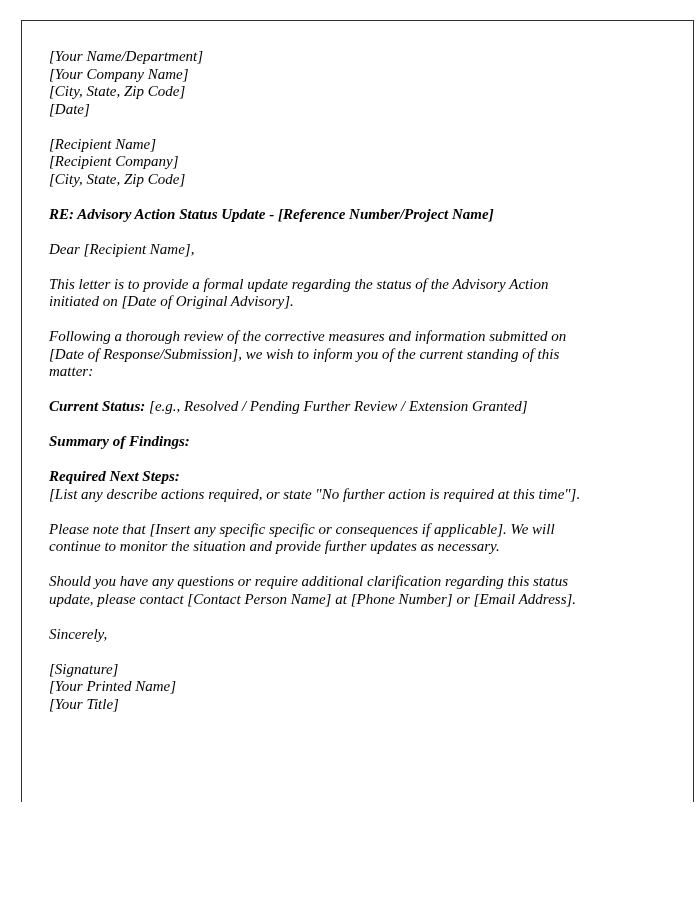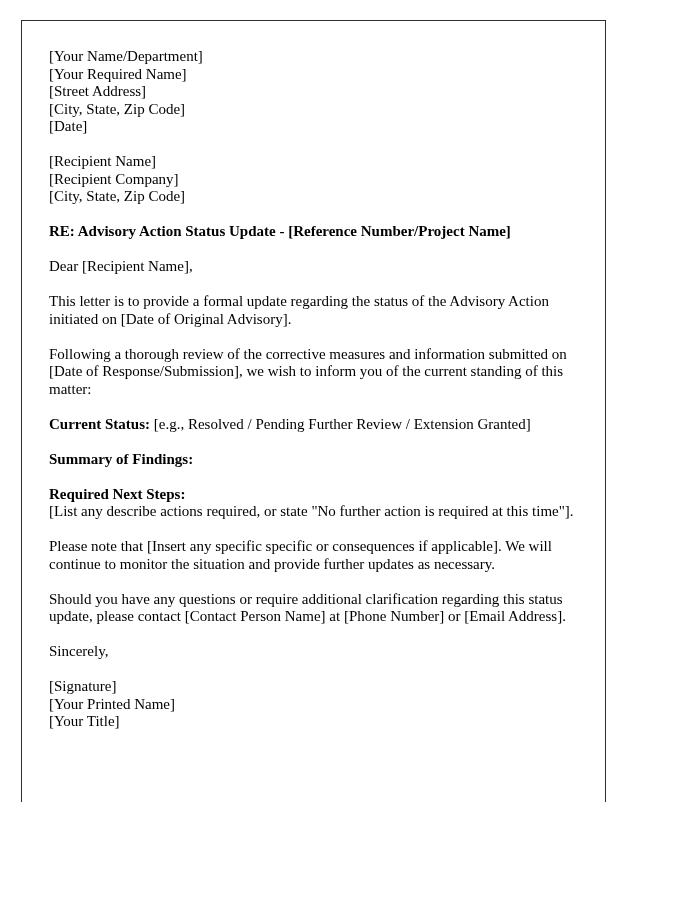--- a/index.html
+++ b/index.html
@@ -12,47 +12,47 @@
     width: 700px;
     height: 900px;
     position: relative;
     font-family: "Liberation Serif", "DejaVu Serif", serif;
     color: #000000;
   }
   .letter-doc {
     position: absolute;
     left: 21px;
     top: 20px;
-    width: 585px;
+    width: 673px;
     height: 782px;
     border: 1px solid #2e2e2e;
     border-bottom: none;
     padding: 27px 4px 0 27px;
     overflow: hidden;
     background: #ffffff;
+    font-style: italic;
   }
   .letter-doc .block {
     margin: 0 0 17.5px 0;
     font-size: 15px;
     line-height: 17.5px;
   }
   .letter-doc .block:last-child { margin-bottom: 0; }
   .line { white-space: pre; }
   .para { white-space: pre-line; }
   .bold { font-weight: bold; }
 </style>
 </head>
 <body>
 
 <div class="letter-doc">
 
   <div class="block">
     <div class="line">[Your Name/Department]</div>
-    <div class="line">[Your Required Name]</div>
-    <div class="line">[Street Address]</div>
+    <div class="line">[Your Company Name]</div>
     <div class="line">[City, State, Zip Code]</div>
     <div class="line">[Date]</div>
   </div>
 
   <div class="block">
     <div class="line">[Recipient Name]</div>
     <div class="line">[Recipient Company]</div>
     <div class="line">[City, State, Zip Code]</div>
   </div>
 

